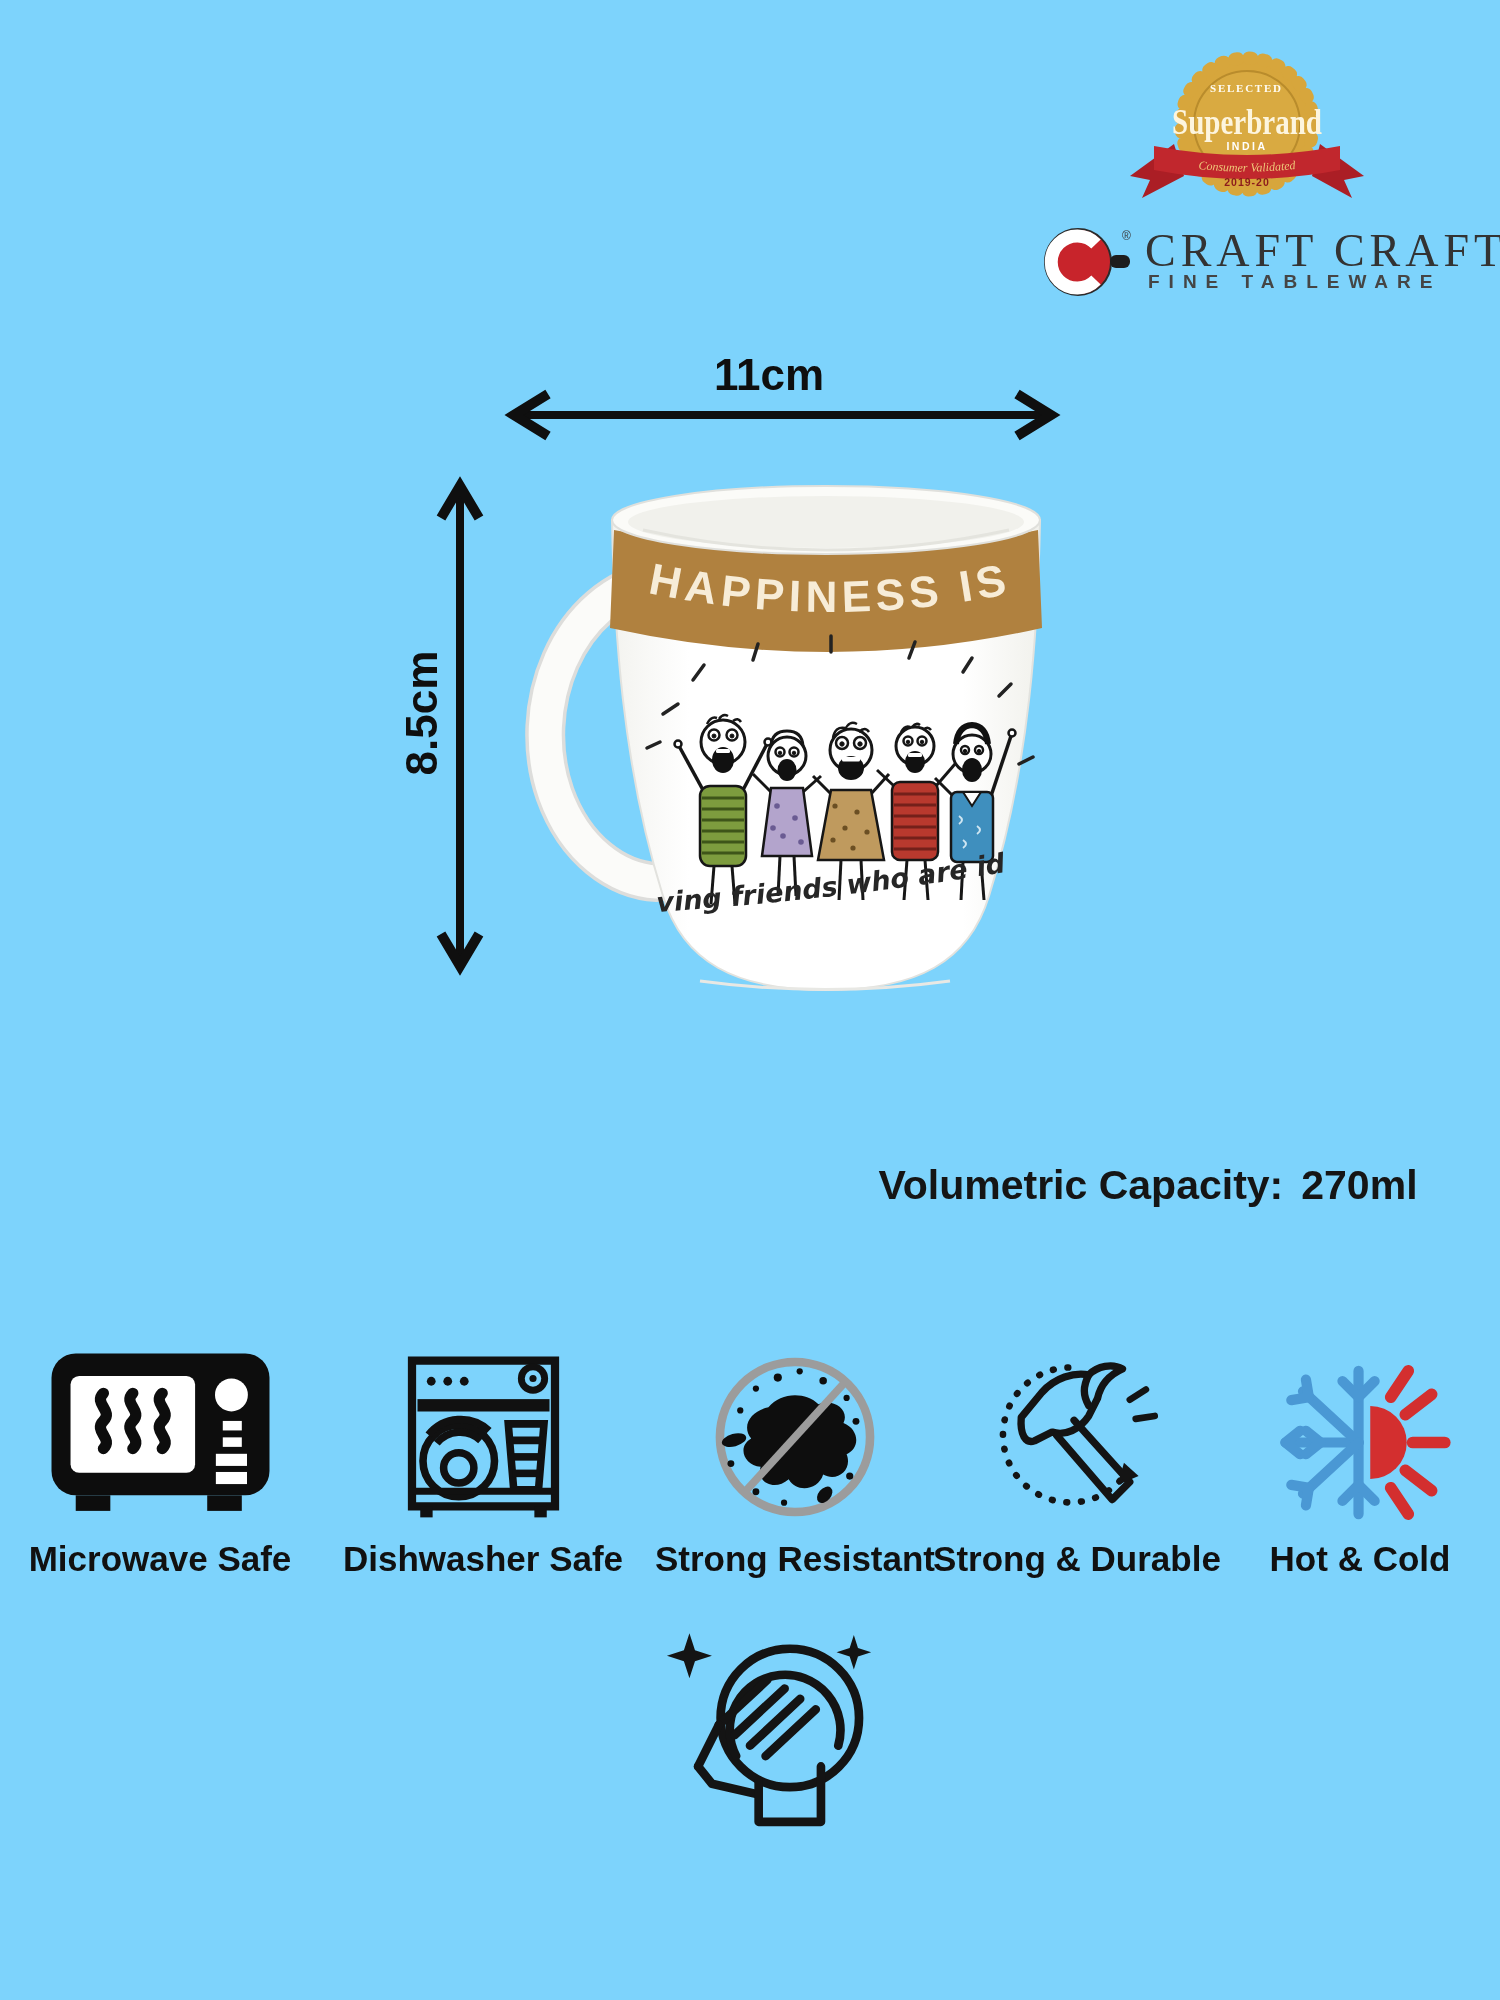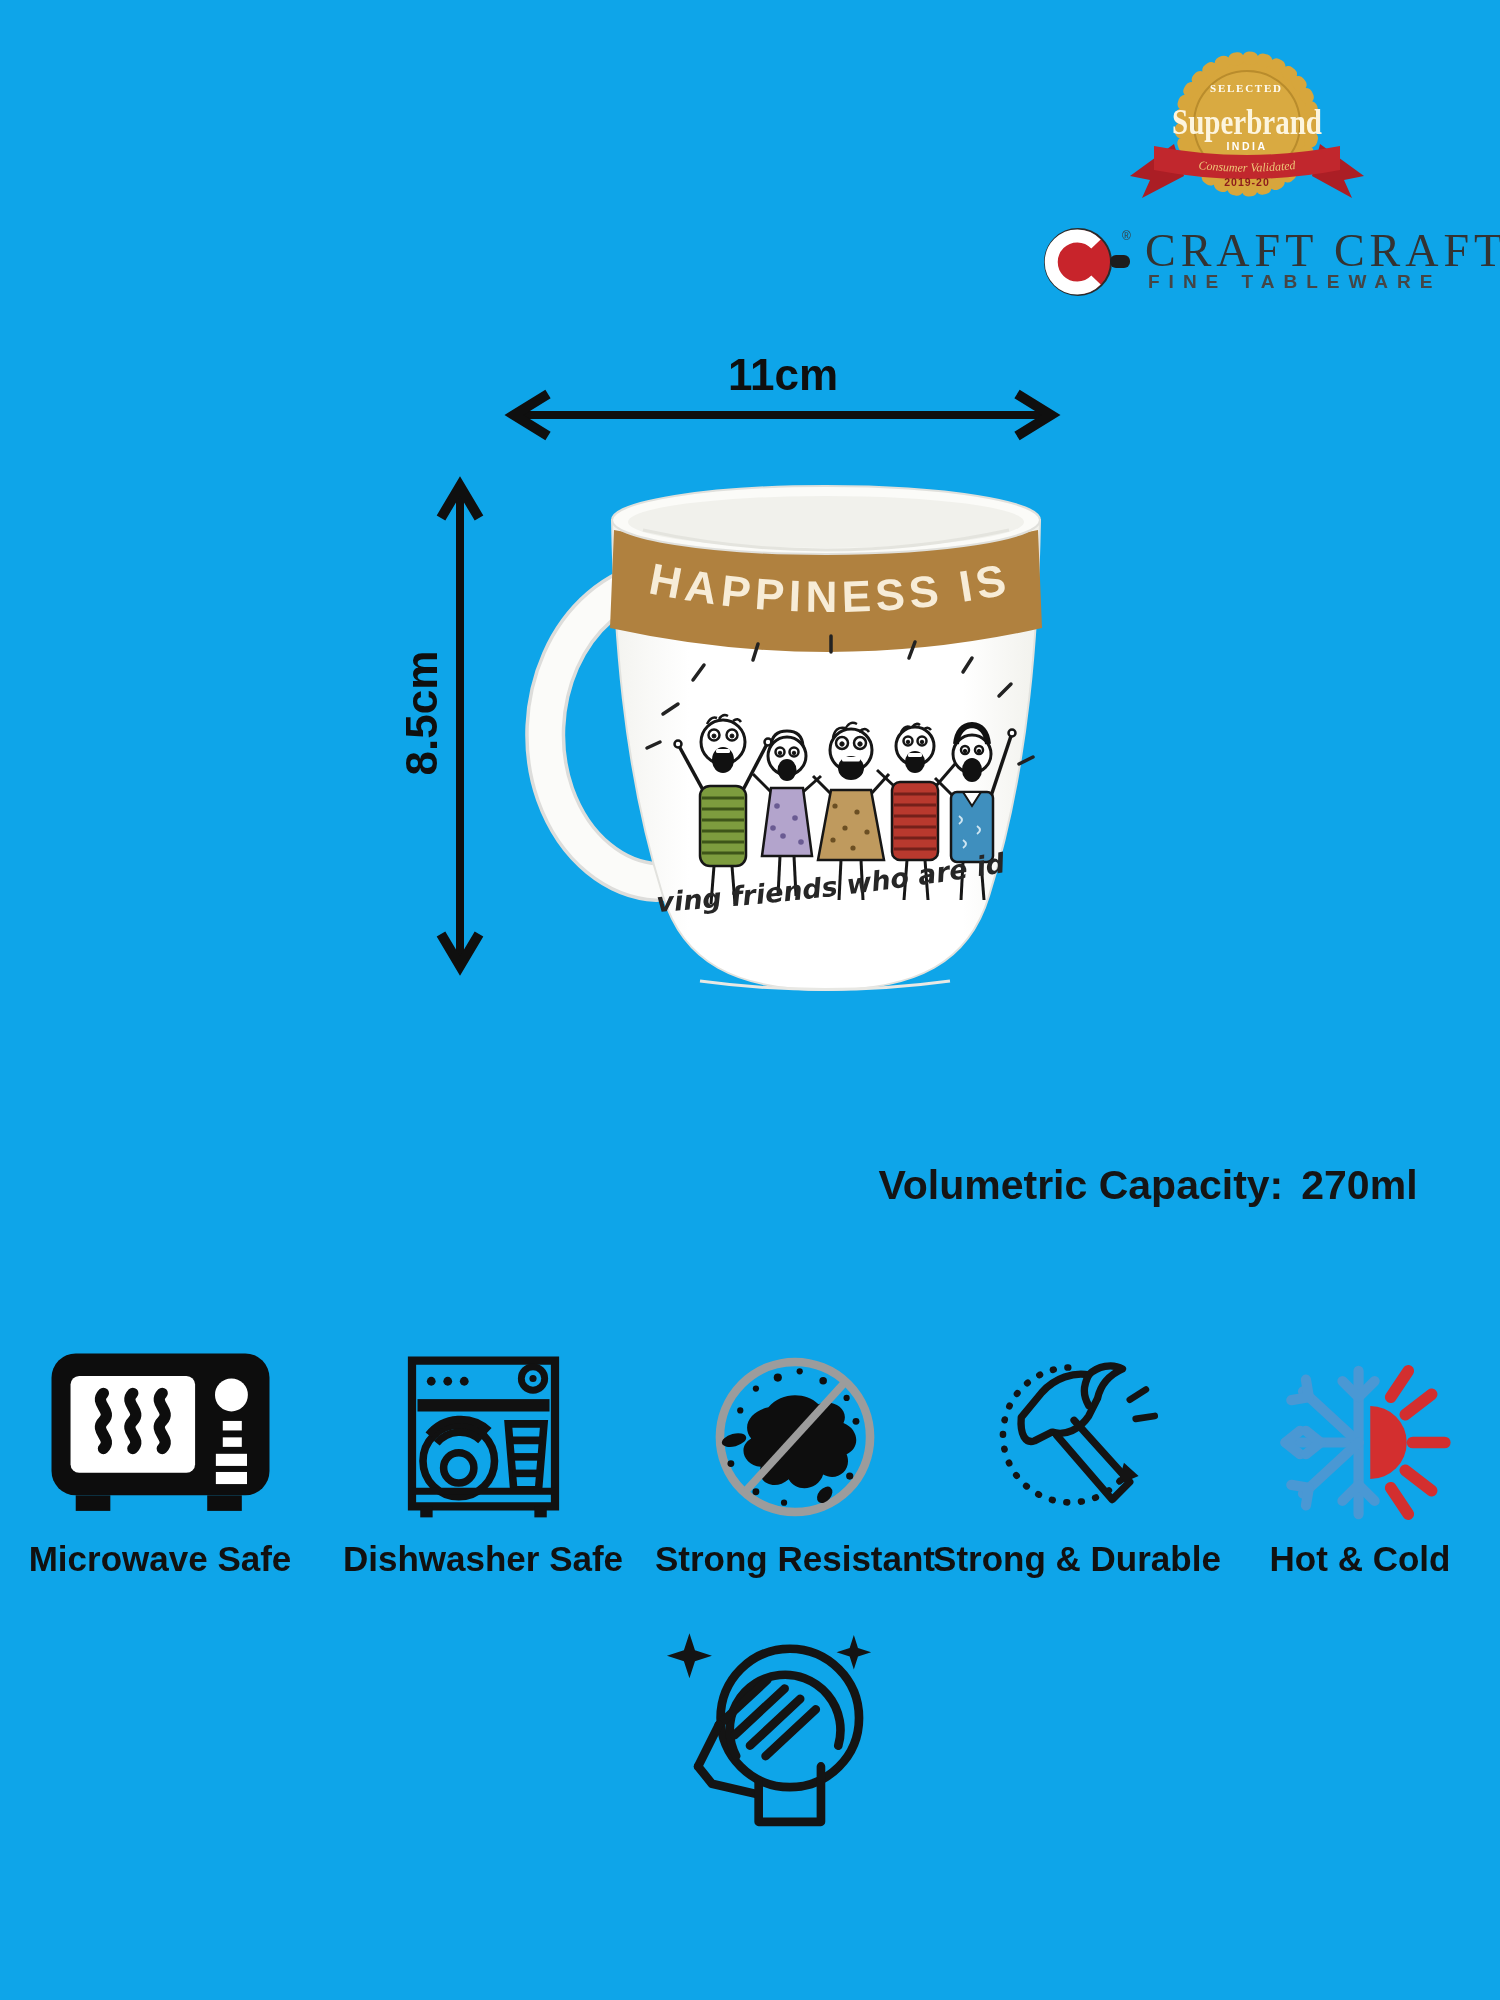--- a/index.html
+++ b/index.html
@@ -1,16 +1,16 @@
 <!DOCTYPE html>
 <html><head>
 <meta charset="utf-8">
 <style>
   html,body{margin:0;padding:0;background:#ffffff;}
-  #canvas{position:relative;width:1500px;height:2000px;background:#0ea5e9;overflow:hidden;
+  #canvas{position:relative;width:1500px;height:2000px;background:#7dd3fc;overflow:hidden;
           font-family:"Liberation Sans",sans-serif;color:#111;}
   .abs{position:absolute;}
   .dim-label{font-size:44px;font-weight:bold;color:#0f0f0f;text-align:center;}
   .brand-name{font-family:"Liberation Serif",serif;font-size:46px;letter-spacing:5px;color:#333;white-space:nowrap;}
   .brand-tagline{font-size:19px;font-weight:bold;letter-spacing:9px;color:#454545;white-space:nowrap;}
   .capacity{font-size:41px;font-weight:bold;color:#151515;text-align:center;width:556px;white-space:nowrap;}
   .capacity .val{margin-left:18px;}
   .feature{width:300px;display:flex;flex-direction:column;align-items:center;}
   .feature .icon-box{height:185px;display:flex;align-items:flex-end;justify-content:center;}
   .feature .flabel{margin-top:16px;font-size:35px;font-weight:bold;color:#111;white-space:nowrap;text-align:right;}
@@ -46,21 +46,21 @@
 
   <svg class="abs" style="left:1040px;top:222px" width="100" height="84" viewBox="0 0 100 84">
     <circle cx="38" cy="40" r="33" fill="#c8242b" stroke="#2b2b2b" stroke-width="2"></circle>
     <path d="M56,22 A26,26 0 1 0 56,58" fill="none" stroke="#ffffff" stroke-width="13"></path>
     <rect x="70" y="33" width="20" height="13" rx="6" fill="#1d1d1d"></rect>
     <text x="82" y="18" font-size="12" fill="#3a3a3a">®</text>
   </svg>
   <div class="abs brand-name" style="left:1145px;top:224px">CRAFT CRAFT</div>
   <div class="abs brand-tagline" style="left:1148px;top:271px">FINE TABLEWARE</div>
 
-  <div class="abs dim-label" style="left:683px;top:350px;width:200px">11cm</div>
+  <div class="abs dim-label" style="left:669px;top:350px;width:200px">11cm</div>
   <svg class="abs" style="left:500px;top:385px" width="565" height="60" viewBox="0 0 565 60">
     <line x1="14" y1="30" x2="551" y2="30" stroke="#0f0f0f" stroke-width="8"></line>
     <path d="M48,9 L14,30 L48,51" fill="none" stroke="#0f0f0f" stroke-width="10"></path>
     <path d="M517,9 L551,30 L517,51" fill="none" stroke="#0f0f0f" stroke-width="10"></path>
   </svg>
 
   <div class="abs dim-label" style="left:342px;top:688px;width:160px;transform:rotate(-90deg);">8.5cm</div>
   <svg class="abs" style="left:430px;top:474px" width="60" height="505" viewBox="0 0 60 505">
     <line x1="30" y1="12" x2="30" y2="492" stroke="#0f0f0f" stroke-width="8"></line>
     <path d="M11,44 L30,12 L49,44" fill="none" stroke="#0f0f0f" stroke-width="10"></path>

